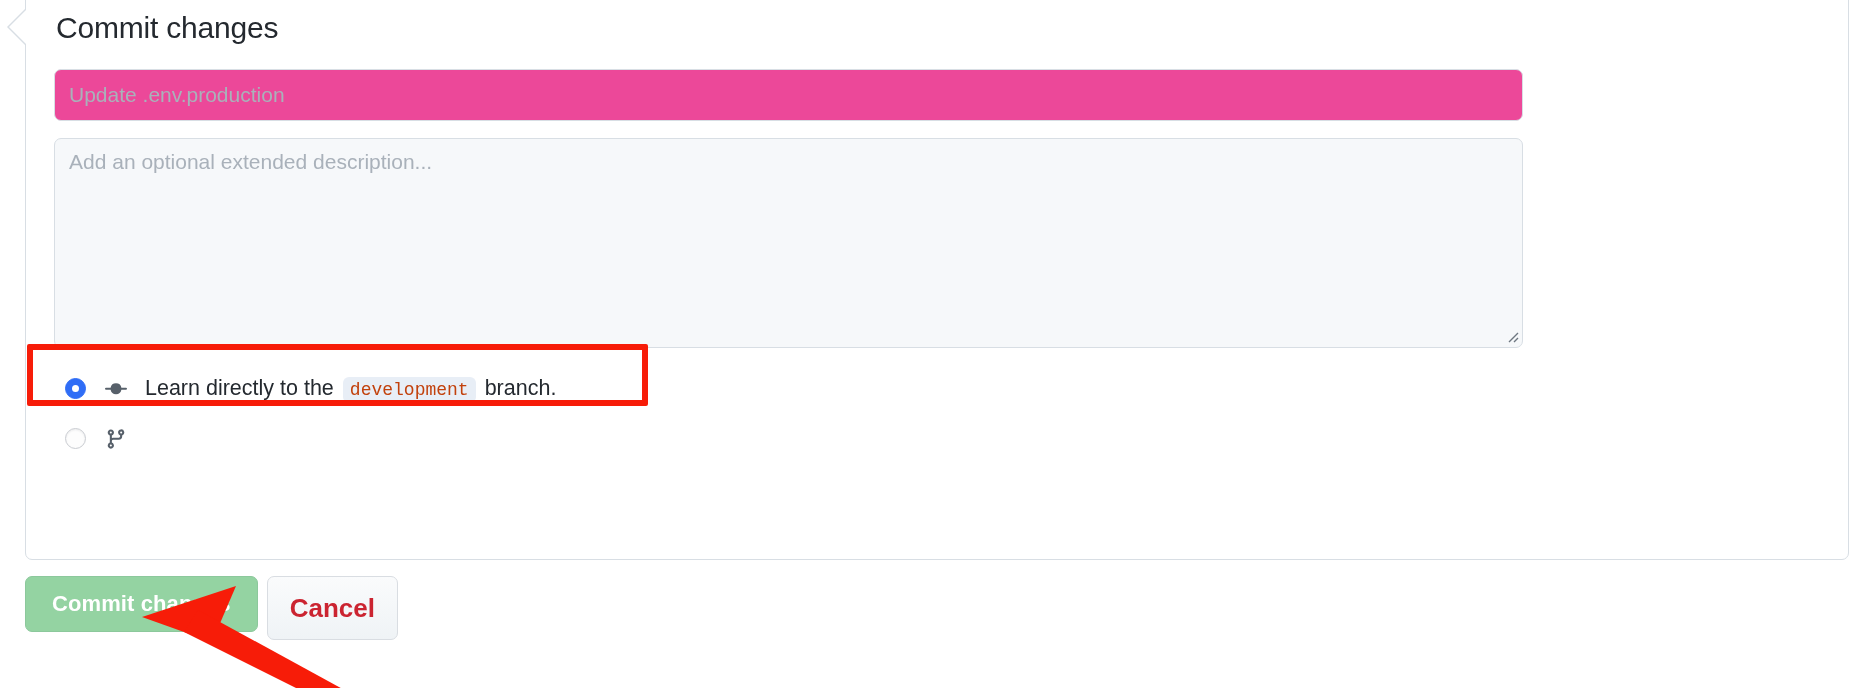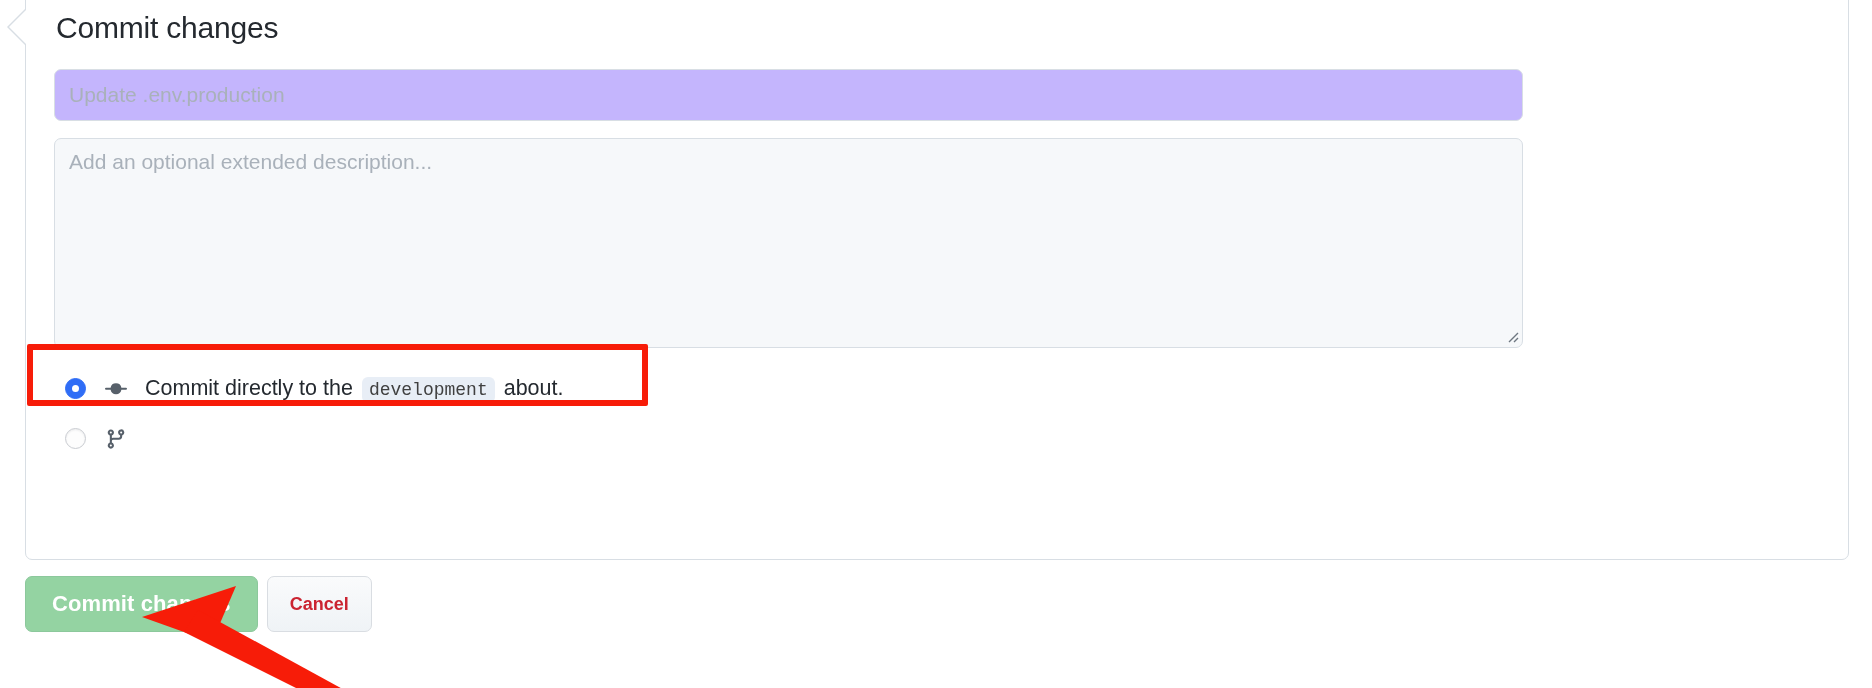--- a/index.html
+++ b/index.html
@@ -66,21 +66,21 @@
 
   
   .summary-input {
     display: block;
     width: 1469px;
     height: 52px;
     padding: 8px 14px;
     font-family: "Liberation Sans", sans-serif;
     font-size: 21px;
     color: #24292f;
-    background: #c4b5fd;
+    background: #ec4899;
     border: 1.5px solid #d8dee4;
     border-radius: 7px;
     outline: none;
     margin-bottom: 17px;
   }
   .summary-input::placeholder { color: #a9b1ba; }
 
   .desc-textarea {
     display: block;
     width: 1469px;
@@ -157,21 +157,21 @@
     color: #24292f;
     line-height: 1.3;
     white-space: nowrap;
   }
   .row-text b { font-weight: 700; }
 
   code.branch-badge {
     font-family: "Liberation Mono", monospace;
     font-size: 18px;
     background: #e8eef6;
-    color: #404040;
+    color: #c2410c;
     padding: 3px 7px;
     border-radius: 6px;
     margin: 0 3px;
   }
 
   a.pr-link {
     color: #1f64d8;
     text-decoration: none;
   }
 
@@ -206,24 +206,24 @@
     font-weight: 700;
     color: #ffffff;
     background: #94d3a2;
     border: 1px solid #8cc89c;
     border-radius: 7px;
     cursor: default;
     letter-spacing: .1px;
   }
 
   .btn-cancel {
-    height: 56px;
+    height: 64px;
     padding: 0 22px;
     font-family: "Liberation Sans", sans-serif;
-    font-size: 18px;
+    font-size: 26px;
     font-weight: 700;
     color: #cb2431;
     background: linear-gradient(#fafbfc, #eff3f6);
     border: 1px solid #d9dde2;
     border-radius: 7px;
     cursor: pointer;
   }
 
   
   .arrow-annotation {
@@ -260,23 +260,23 @@
 
       <div class="radio-zone">
 
         <div class="radio-row">
           <span class="radio checked"></span>
           <span class="row-icon">
             <svg width="22" height="22" viewBox="0 0 16 16" fill="currentColor">
               <path d="M10.5 7.75a2.5 2.5 0 1 1-5 0 2.5 2.5 0 0 1 5 0Zm1.43.75a4.002 4.002 0 0 1-7.86 0H.75a.75.75 0 0 1 0-1.5h3.32a4.002 4.002 0 0 1 7.86 0h3.32a.75.75 0 0 1 0 1.5Z"></path>
             </svg>
           </span>
-          <span class="row-text"><span>Commit directly to the</span>
+          <span class="row-text"><span>Learn directly to the</span>
             <code class="branch-badge">development</code>
-            <span>about.</span></span>
+            <span>branch.</span></span>
         </div>
 
         <div class="radio-row">
           <span class="radio unchecked"></span>
           <span class="row-icon">
             <svg width="22" height="22" viewBox="0 0 16 16" fill="currentColor">
               <path d="M9.5 3.25a2.25 2.25 0 1 1 3 2.122V6A2.5 2.5 0 0 1 10 8.5H6a1 1 0 0 0-1 1v1.128a2.251 2.251 0 1 1-1.5 0V5.372a2.25 2.25 0 1 1 1.5 0v1.836A2.493 2.493 0 0 1 6 7h4a1 1 0 0 0 1-1v-.628A2.25 2.25 0 0 1 9.5 3.25Zm-6 0a.75.75 0 1 0 1.5 0 .75.75 0 0 0-1.5 0Zm8.25-.75a.75.75 0 1 0 0 1.5.75.75 0 0 0 0-1.5ZM4.25 12a.75.75 0 1 0 0 1.5.75.75 0 0 0 0-1.5Z"></path>
             </svg>
           </span>
         </div>

